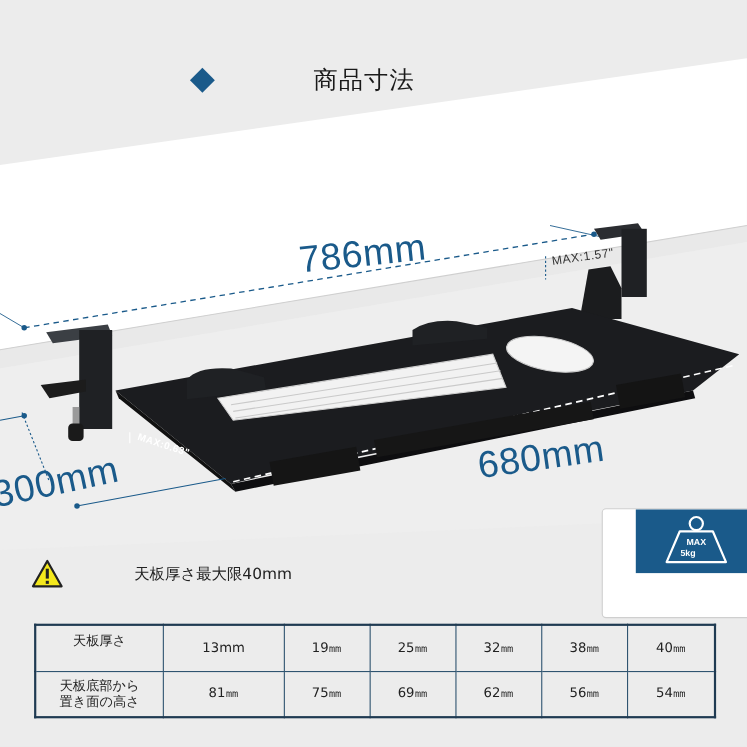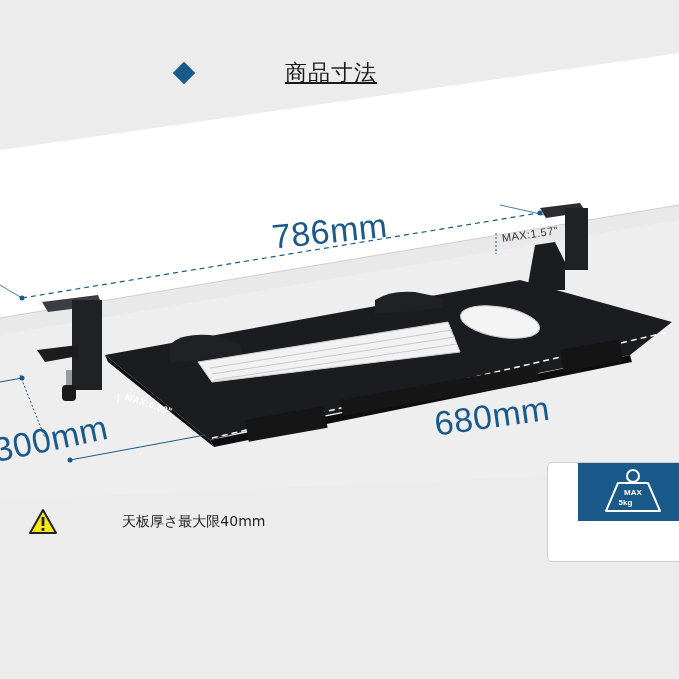--- a/index.html
+++ b/index.html
@@ -1,19 +1,19 @@
 <!DOCTYPE html>
 <html><head>
 <meta charset="utf-8">
 <style>
   html, body { margin:0; padding:0; }
   body { width:679px; height:679px; overflow:hidden; background:#ececec; position:relative; font-family:"DejaVu Sans", sans-serif; }
   .abs { position:absolute; }
   .title-diamond { left:176px; top:65px; width:16px; height:16px; background:#1a5a8a; transform:rotate(45deg); }
-  .title-text { left:285px; top:58px; font-size:22px; color:#1a1a1a; letter-spacing:1px;text-decoration:underline; }
+  .title-text { left:285px; top:58px; font-size:22px; color:#1a1a1a; letter-spacing:1px; }
   .scene { left:0; top:0; width:679px; height:679px; }
   .dim-text { color:#1a5a8a; font-family:"Liberation Sans", sans-serif; font-size:34px; letter-spacing:0.5px; }
   .max-label { font-family:"Liberation Sans", sans-serif; color:#333; font-size:11px; letter-spacing:0.5px; }
   .warning-row { left:28px; top:508px; display:flex; align-items:center;gap:42px; }
   .warning-text { margin-left:22px; font-size:14px; color:#222; }
   .badge { left:547px; top:462px; width:110px; height:98px; background:#fff; border:1px solid #cfcfcf; border-radius:4px; overflow:hidden;padding-left:30px; }
   .badge-top { height:58px; background:#1a5a8a; position:relative; }
   .badge-bottom { text-align:center; font-size:11px; color:#222; line-height:15px; padding-top:4px; }
   .spec-table { left:31px; top:567px; width:620px; height:85px; border-collapse:collapse; border:2px solid #1f3a52; background:#ececec; }
   .spec-table td { border:1px solid #2f5470; text-align:center; font-size:12px; color:#222; padding:0; }
@@ -107,14 +107,35 @@
       <circle cx="55" cy="13" r="6" fill="none" stroke="#fff" stroke-width="2"></circle>
       <path d="M40,20 L70,20 L82,48 L28,48 Z" fill="none" stroke="#fff" stroke-width="2" stroke-linejoin="round"></path>
     </svg>
     <div style="position:absolute; left:0; right:0; top:25px; text-align:center; color:#fff; font-size:8px; font-weight:bold; font-family:'Liberation Sans', sans-serif;">MAX</div>
     <div style="position:absolute; left:0; right:15px; top:35px; text-align:center; color:#fff; font-size:8px; font-weight:bold; font-family:'Liberation Sans', sans-serif;">5kg</div>
   </div>
 </div>
 
 <table class="abs spec-table">
   <tbody>
+      <tr>
+    <td class="hdr" style="vertical-align:top; padding-top:6px;">天板厚さ</td>
+    <td>13mm</td>
+    <td>19㎜</td>
+    <td>25㎜</td>
+    <td>32㎜</td>
+    <td>38㎜</td>
+    <td>40㎜</td>
+  </tr>
+  <tr>
+    <td class="hdr">
+      <div>天板底部から</div>
+      <div>置き面の高さ</div>
+    </td>
+    <td>81㎜</td>
+    <td>75㎜</td>
+    <td>69㎜</td>
+    <td>62㎜</td>
+    <td>56㎜</td>
+    <td>54㎜</td>
+  </tr>
 </tbody>
   </table>
 
 </body></html>

